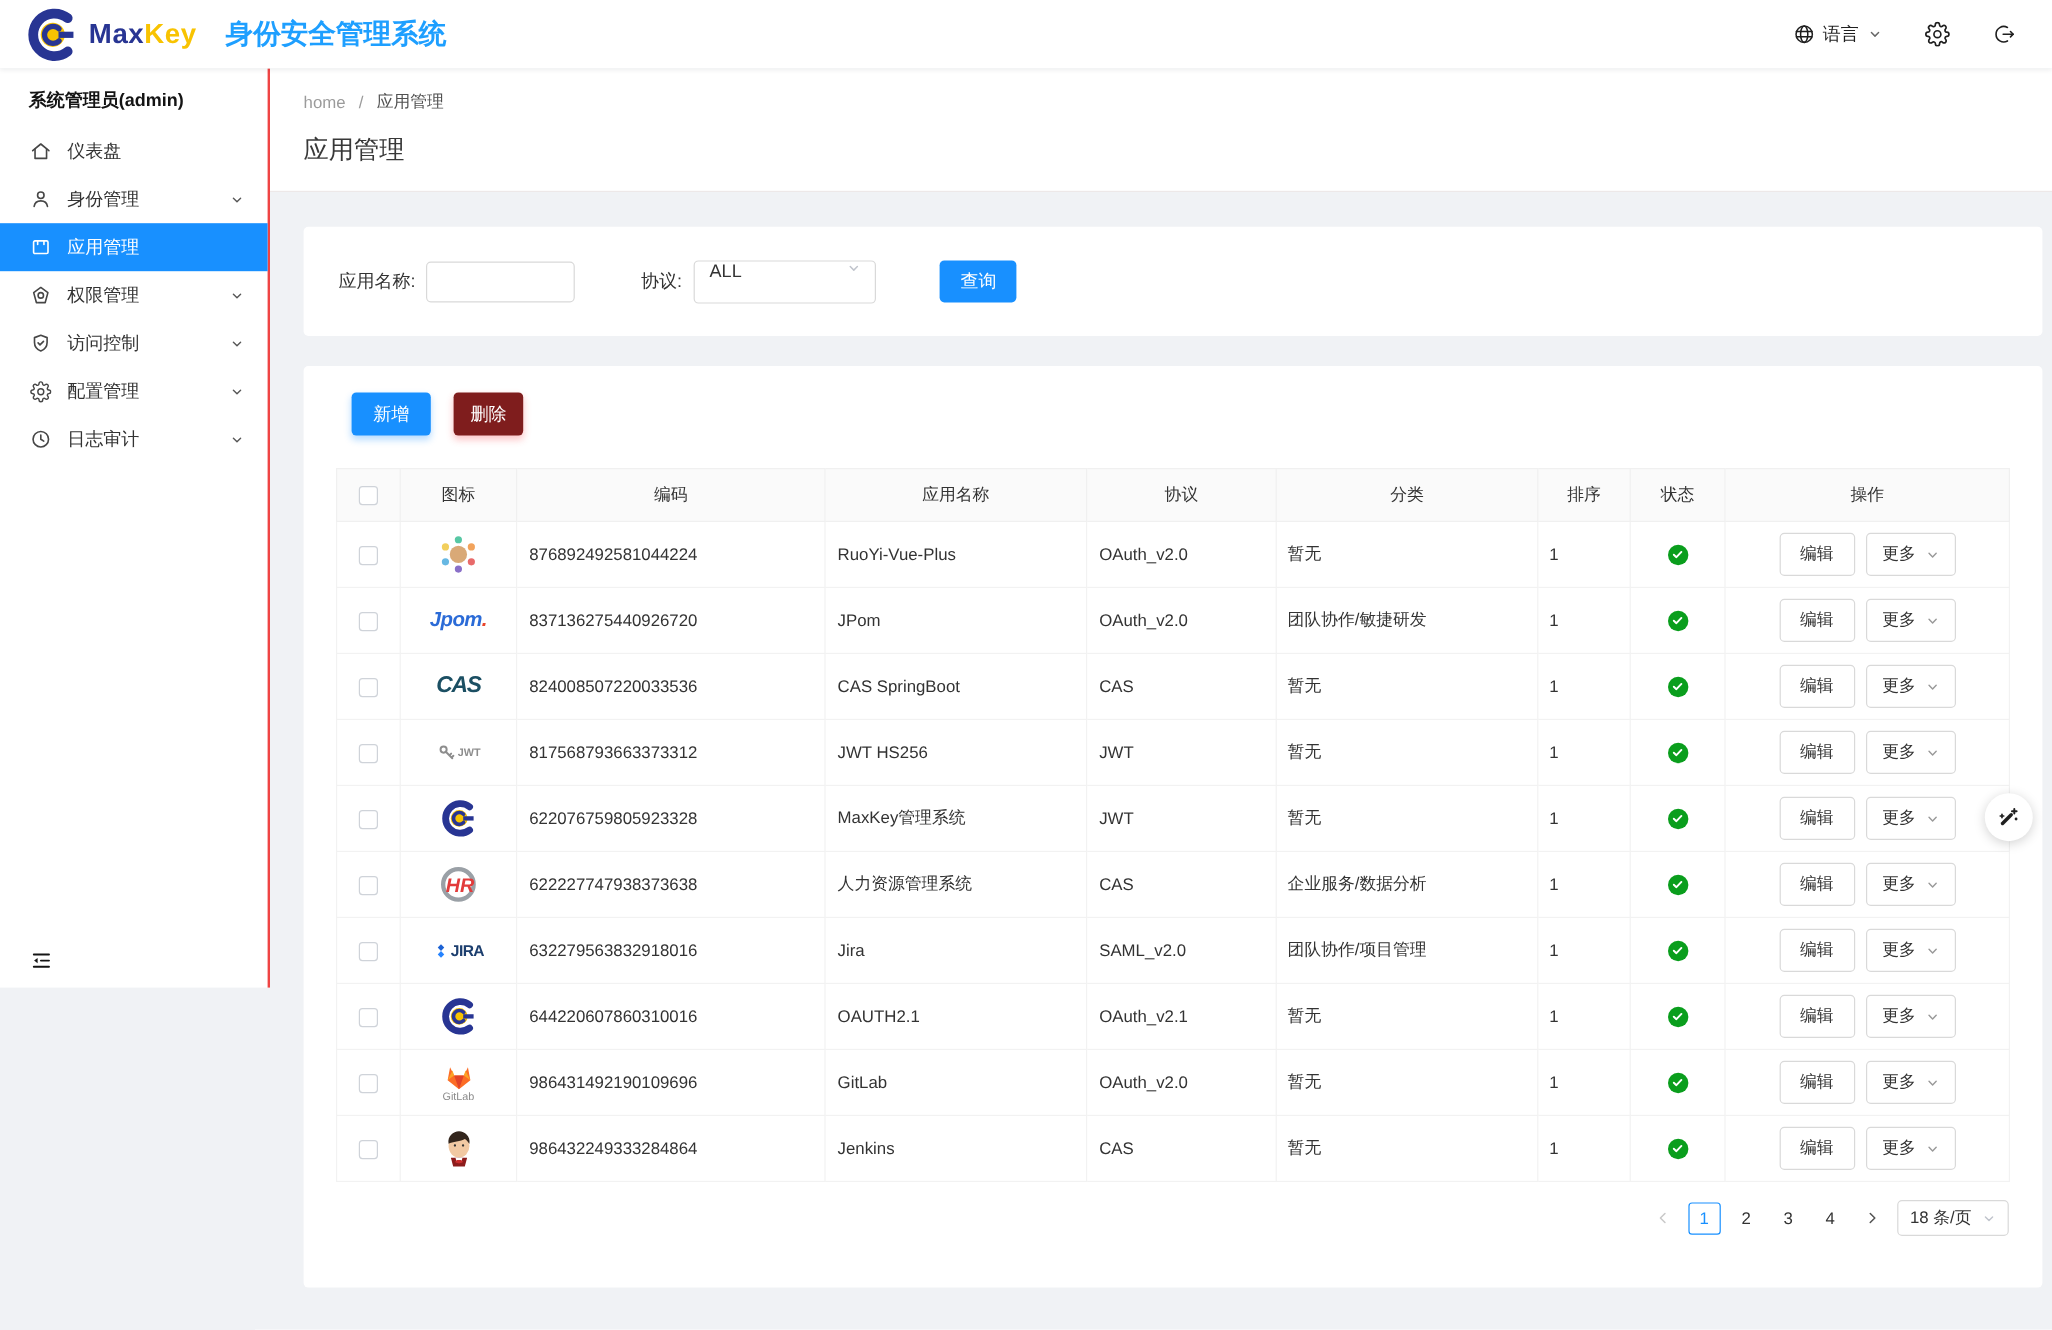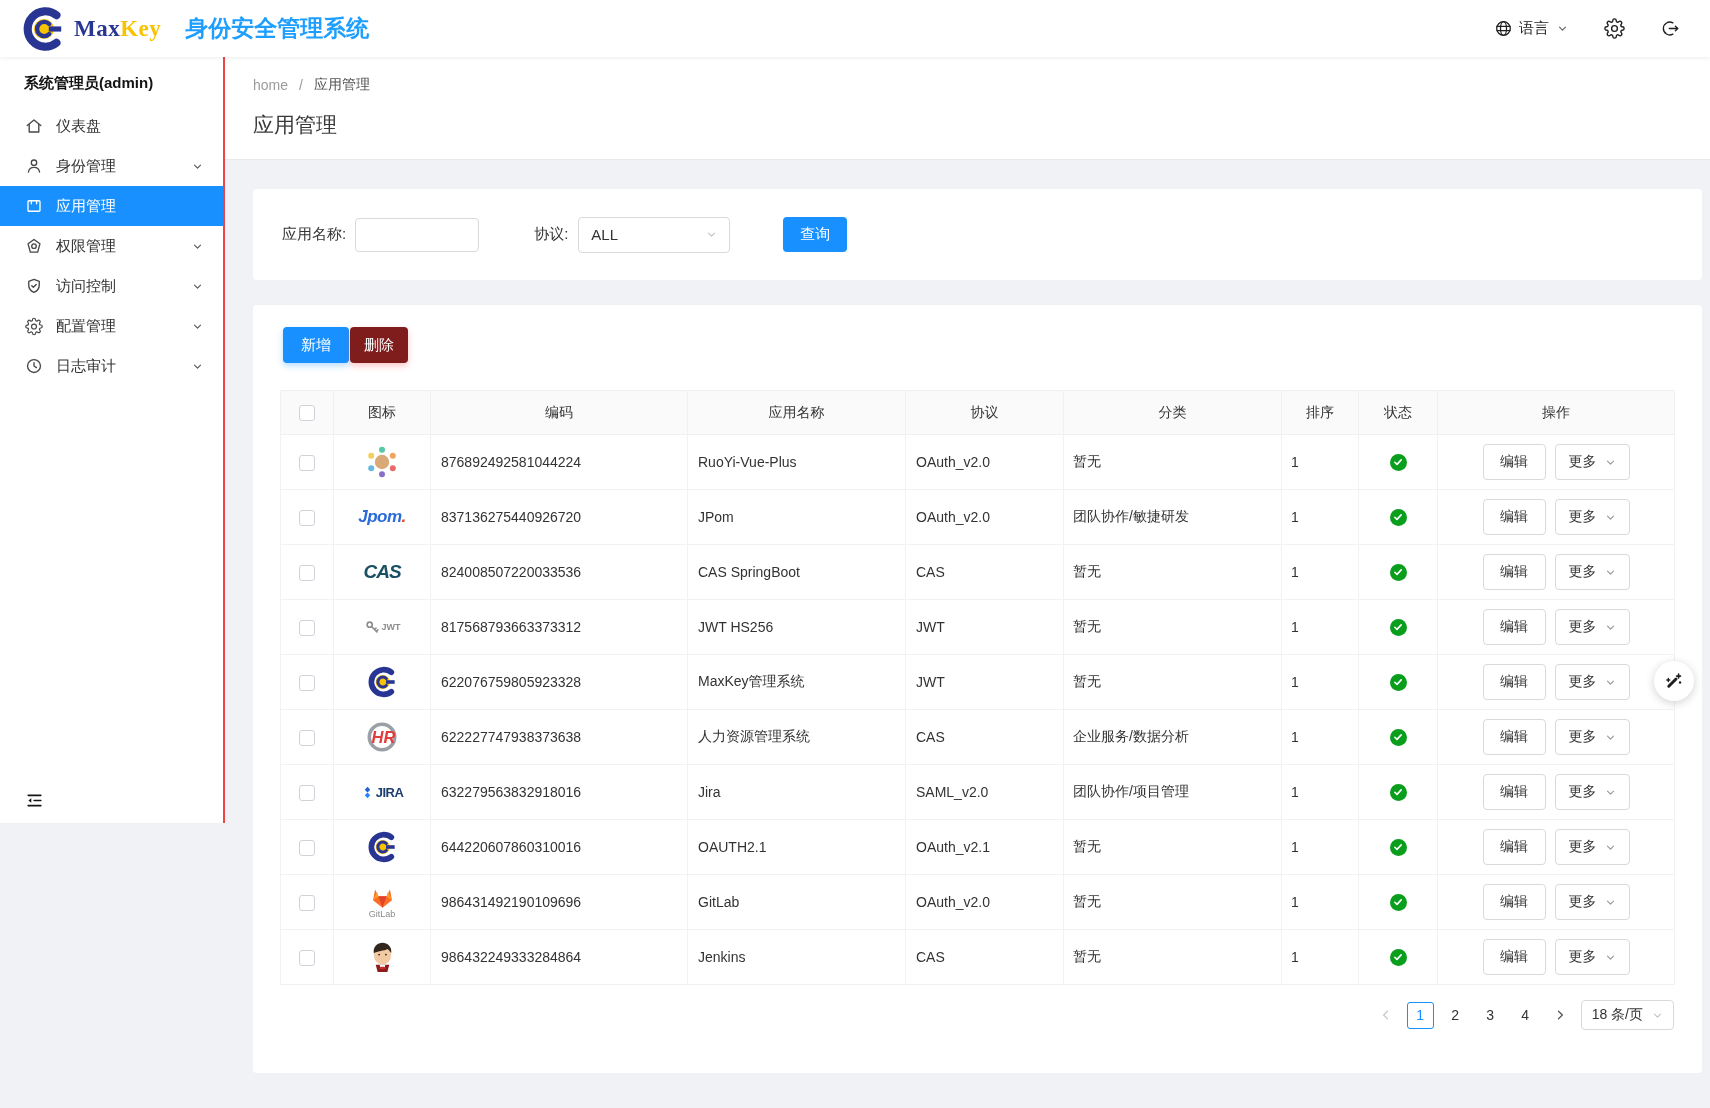--- a/index.html
+++ b/index.html
@@ -5,21 +5,21 @@
   * { box-sizing: border-box; margin: 0; padding: 0; }
   html,body { width:1710px; height:1108px; }
   body {
     font-family: "Liberation Sans", "DejaVu Sans", sans-serif;
     background:#f0f2f5; position:relative; overflow:hidden; color:#333;
   }
   svg{display:block}
   
   .topbar{position:absolute;top:0;left:0;width:1710px;height:57px;background:#fff;
     display:flex;align-items:center;padding:0 30px 0 20px;box-shadow:0 1px 4px rgba(0,21,41,.08);z-index:30;}
-  .brand{display:flex;align-items:center;font-family:Liberation Serif, serif;}
+  .brand{display:flex;align-items:center;}
   .brand-logo{margin-right:8px}
   .brand-name{font-size:23px;font-weight:bold;letter-spacing:.5px;display:flex}
   .brand-max{color:#283593}.brand-key{color:#f8c301}
   .brand-title{font-size:23px;font-weight:bold;color:#1e9fff;margin-left:24px}
   .topbar-right{margin-left:auto;display:flex;align-items:center;gap:36px}
   .tb-ic{color:#1f1f1f;cursor:pointer;display:flex;align-items:center}
   .lang{display:flex;align-items:center;gap:6px;font-size:15px;color:#1f1f1f;cursor:pointer}
   .lang .chev{color:#666;margin-left:2px;display:flex}
   
   .sidebar{position:absolute;top:57px;left:0;width:225px;height:766px;background:#fff;
@@ -41,26 +41,26 @@
   .breadcrumb .bc-cur{color:#515151}
   .page-title{margin-top:17px;font-size:21px;color:#383838}
   
   .card{position:absolute;background:#fff;border-radius:4px;left:253px;width:1449px}
   .filter-card{top:189px;height:91px;display:flex;align-items:center;padding-left:29px}
   .f-label{font-size:15px;color:#333;white-space:nowrap}
   .f-input{width:124px;height:34px;border:1px solid #d9d9d9;border-radius:4px;margin-left:9px;
     font:15px "Liberation Sans",sans-serif;padding:0 8px;color:#333;outline:none}
   .gap1{width:55px}.gap2{width:53px}
   .f-select{width:152px;height:36px;border:1px solid #d9d9d9;border-radius:4px;margin-left:10px;
-    display:flex;align-items:center;justify-content:space-between;padding:0 12px;font-size:15px;color:#333;cursor:pointer}
+    display:flex;align-items:flex-start;justify-content:space-between;padding:0 12px;font-size:15px;color:#333;cursor:pointer}
   .f-select .chev{color:#c0c4cc;display:flex}
   .btn{border:none;border-radius:4px;color:#fff;font-size:15px;cursor:pointer;font-family:inherit}
   .btn-search{width:64px;height:35px;background:#1890ff}
   .table-card{top:305px;height:768px}
-  .toolbar{position:absolute;top:22px;left:30px;display:flex;gap:1px}
+  .toolbar{position:absolute;top:22px;left:40px;display:flex;gap:19px}
   .btn-add{width:66px;height:36px;background:#1890ff;box-shadow:0 3px 6px rgba(24,144,255,.30)}
   .btn-del{width:58px;height:36px;background:#7f1d1d;box-shadow:0 3px 6px rgba(249,73,78,.30)}
   
   .apps-table{position:absolute;top:85px;left:27px;width:1394px;border-collapse:collapse;
     table-layout:fixed;font-size:14px;color:#333}
   .apps-table th{height:44px;background:#fafafa;font-weight:500;color:#333;border:1px solid #f0f0f0;text-align:center}
   .apps-table td{height:55px;border:1px solid #f2f2f2;background:#fff}
   td.c-left{text-align:left;padding-left:10px}
   td.c-cat,td.c-sort{text-align:left;padding-left:9px}
   td.c-center,th.c-center{text-align:center}

